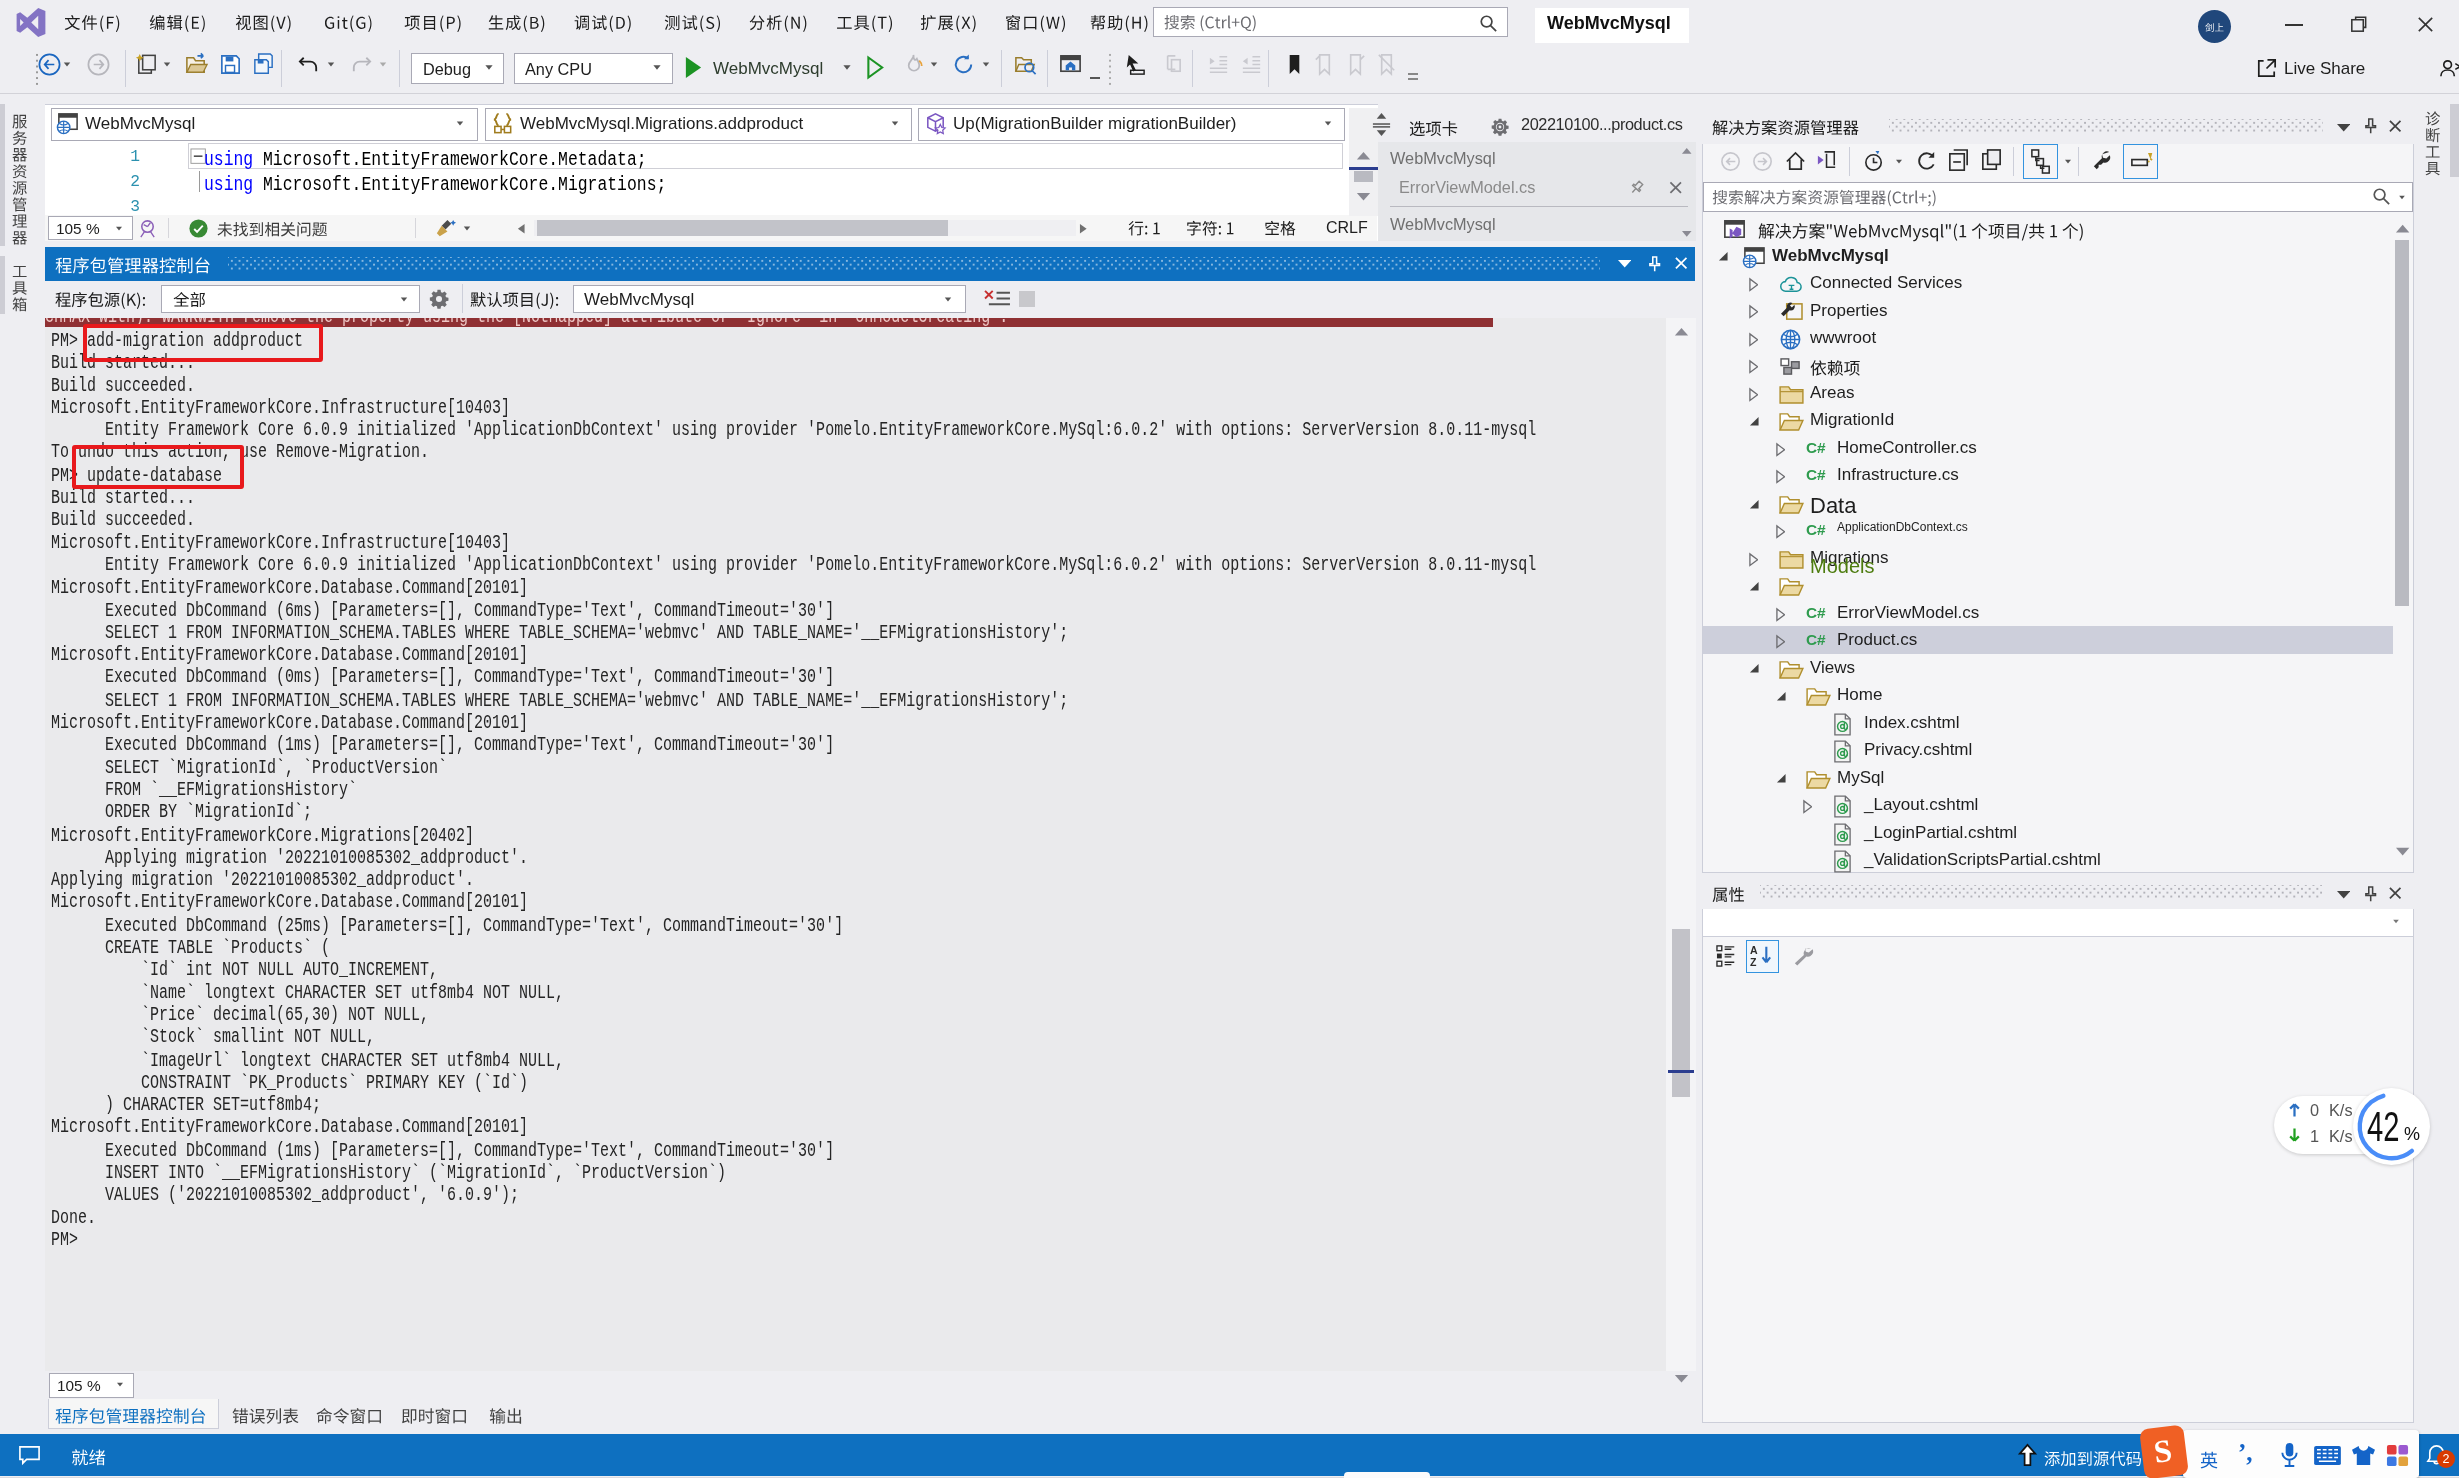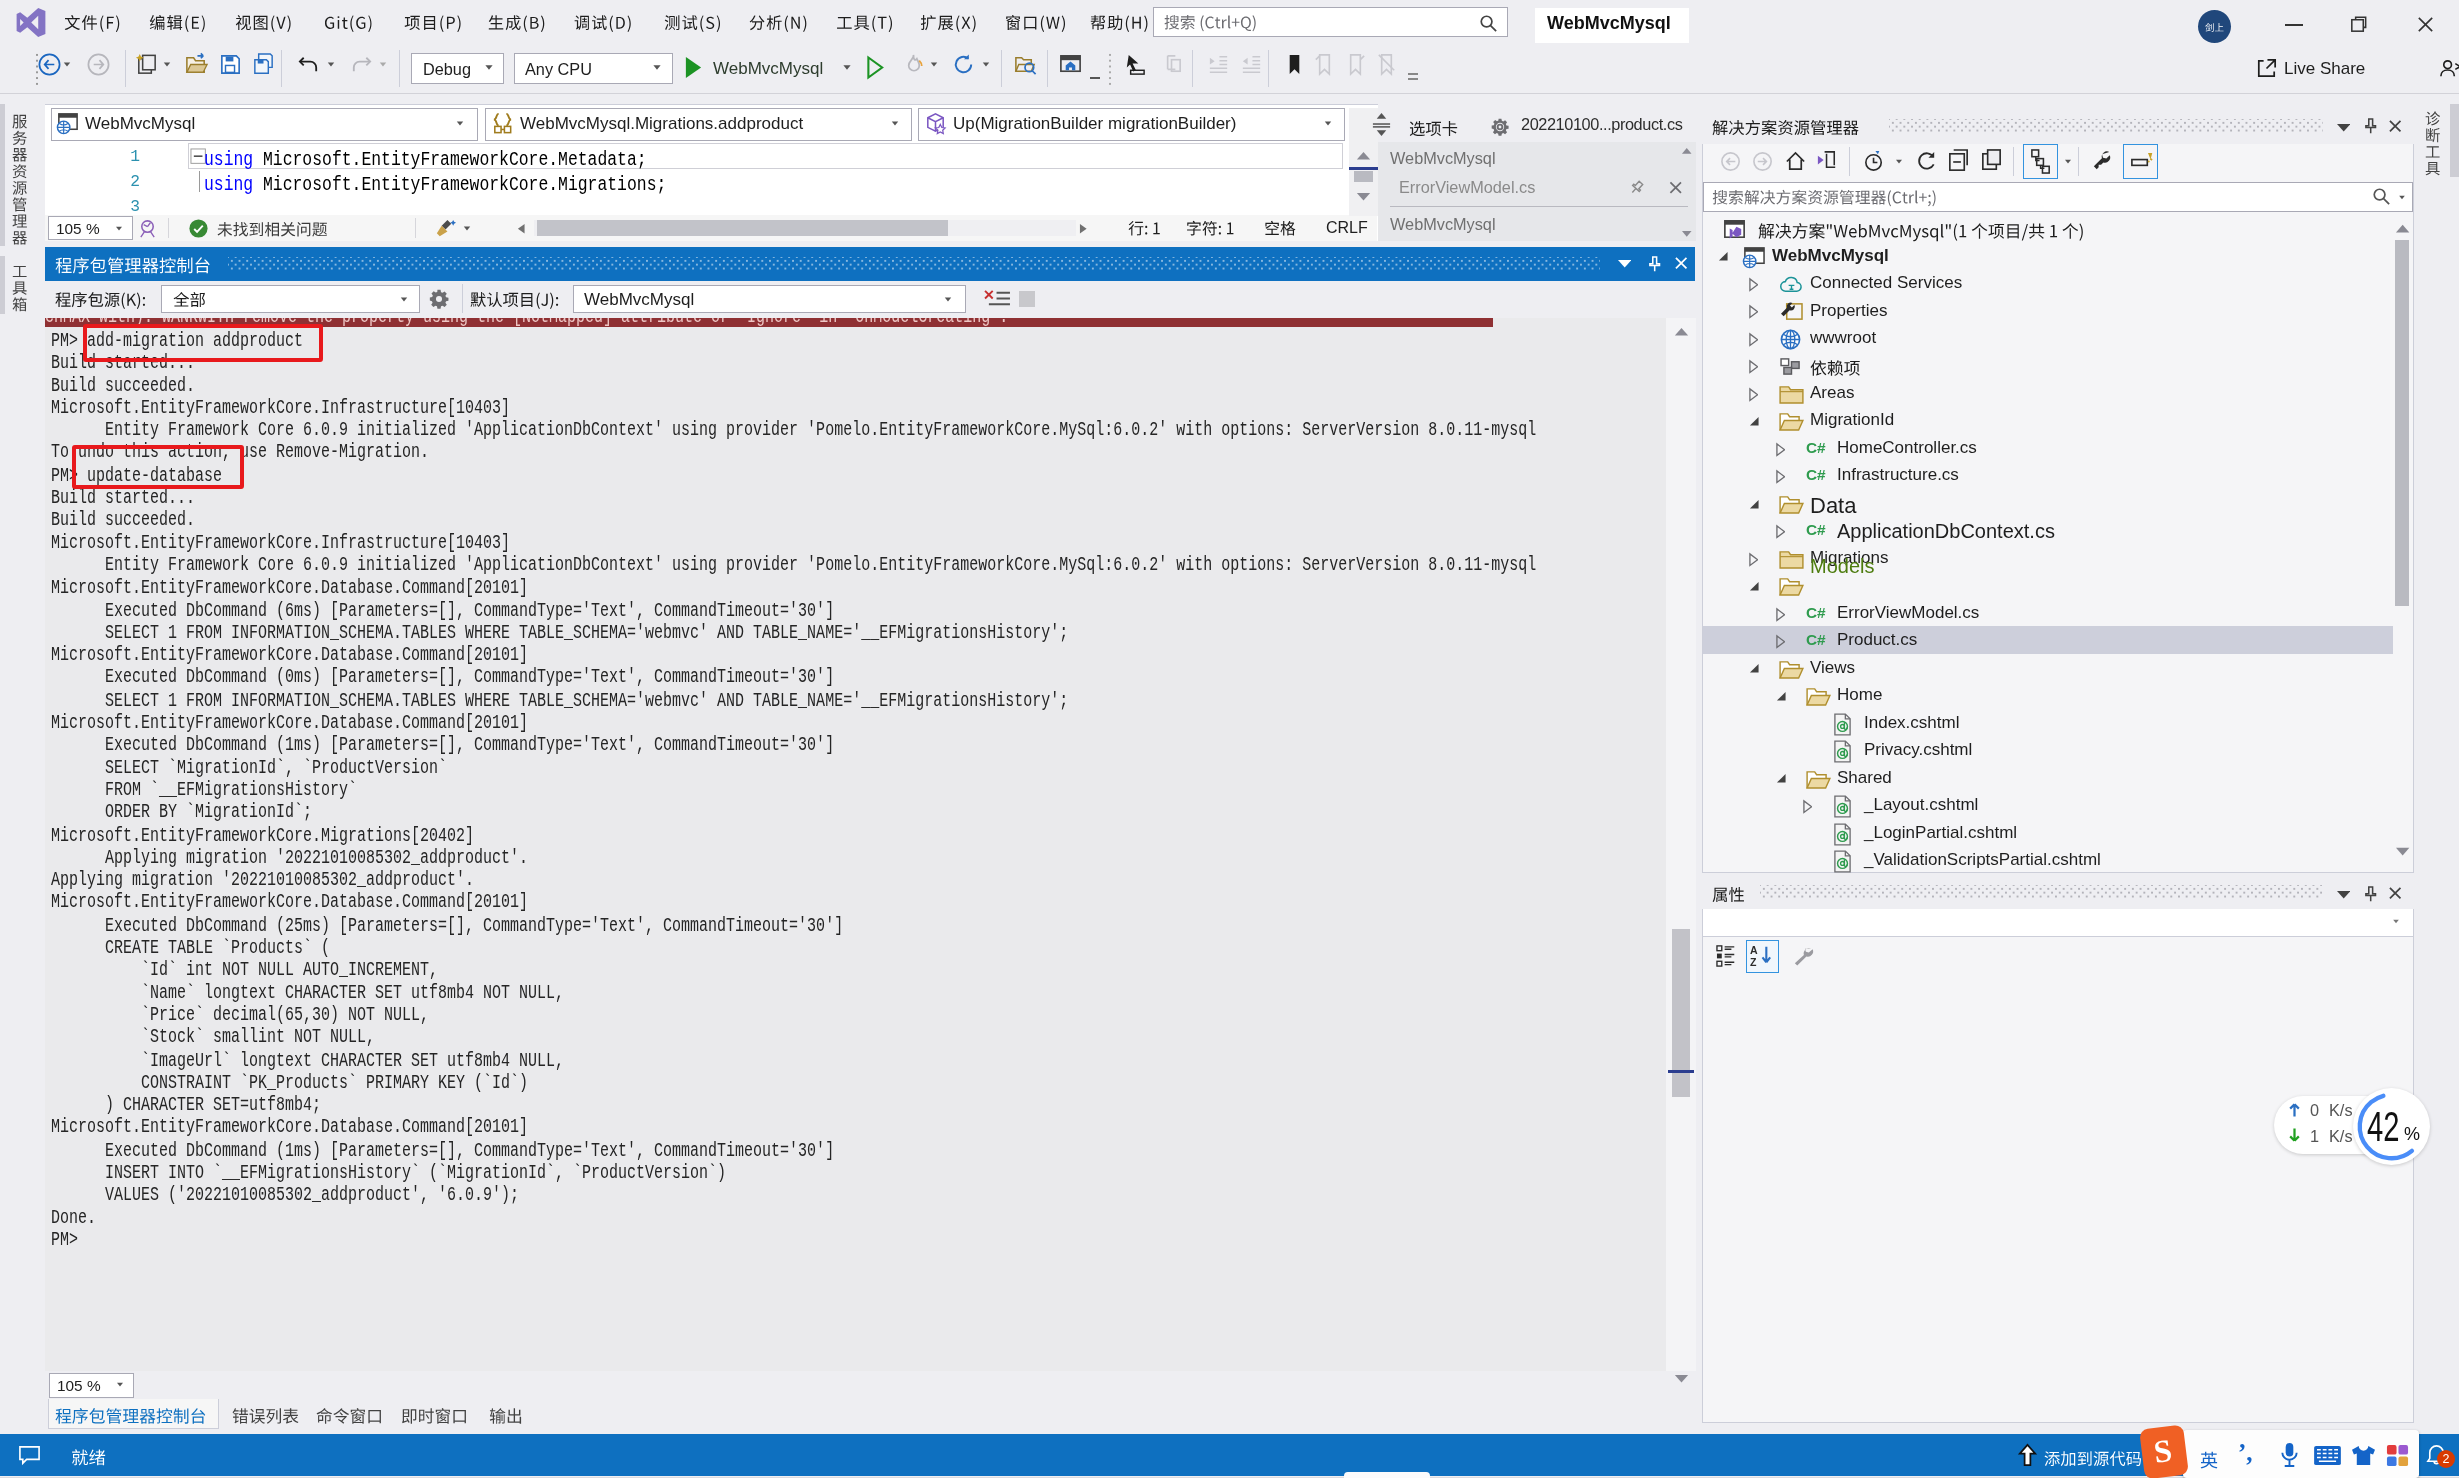--- a/index.html
+++ b/index.html
@@ -607,21 +607,21 @@
   </svg>
 <svg style="position:absolute;left:1779px;top:495px" width="25" height="19" viewBox="0 0 26 20">
 <path d="M1 19V2h8l2 3h10v4" fill="#fff" stroke="#b08f2e" stroke-width="1.5"></path>
     <path d="M1 19l4.5-10H25l-4.5 10z" fill="#ecd9a3" stroke="#b08f2e" stroke-width="1.5"></path>
   </svg>
 <div style="position:absolute;left:1810px;top:493px;font-size:22px;color:#1e1e1e;white-space:nowrap">Data</div>
 <svg style="position:absolute;left:1775px;top:524px" width="9.6" height="15.4" viewBox="0 0 10 16">
     <path d="M2 2v12l8-6z" fill="none" stroke="#6d6d71" stroke-width="1.4"></path>
   </svg>
 <div style="position:absolute;left:1806px;top:521px;font-size:15.4px;font-weight:bold;color:#2e9b4e;font-family:'Liberation Sans'">C#</div>
-<div style="position:absolute;left:1837px;top:520px;font-size:20px;color:#1e1e1e;white-space:nowrap">ApplicationDbContext.cs</div>
+<div style="position:absolute;left:1837px;top:520px;font-size:12px;color:#1e1e1e;white-space:nowrap">ApplicationDbContext.cs</div>
 <svg style="position:absolute;left:1748px;top:552px" width="9.6" height="15.4" viewBox="0 0 10 16">
     <path d="M2 2v12l8-6z" fill="none" stroke="#6d6d71" stroke-width="1.4"></path>
   </svg>
 <svg style="position:absolute;left:1779px;top:550px" width="25" height="19" viewBox="0 0 26 20">
 <path d="M1 19V2h9l2 3h13v14z" fill="#ecd9a3" stroke="#b08f2e" stroke-width="1.5"></path>
     <path d="M1 7h24" stroke="#b08f2e" stroke-width="1.2"></path>
   </svg>
 <div style="position:absolute;left:1810px;top:548px;font-size:17px;color:#1e1e1e;white-space:nowrap">Migrations</div>
 <svg style="position:absolute;left:1748px;top:580px" width="12.5" height="12.5" viewBox="0 0 13 13">
     <path d="M11 2v9H2z" fill="#424242"></path>
@@ -674,21 +674,21 @@
     <path d="M12 9.5V16c0 2 3 1.5 3-1" fill="none" stroke="#2e9b4e" stroke-width="1.4"></path>
   </svg>
 <div style="position:absolute;left:1864px;top:740px;font-size:17px;color:#1e1e1e;white-space:nowrap">Privacy.cshtml</div>
 <svg style="position:absolute;left:1775px;top:772px" width="12.5" height="12.5" viewBox="0 0 13 13">
     <path d="M11 2v9H2z" fill="#424242"></path>
   </svg>
 <svg style="position:absolute;left:1806px;top:770px" width="25" height="19" viewBox="0 0 26 20">
 <path d="M1 19V2h8l2 3h10v4" fill="#fff" stroke="#b08f2e" stroke-width="1.5"></path>
     <path d="M1 19l4.5-10H25l-4.5 10z" fill="#ecd9a3" stroke="#b08f2e" stroke-width="1.5"></path>
   </svg>
-<div style="position:absolute;left:1837px;top:768px;font-size:17px;color:#1e1e1e;white-space:nowrap">Shared</div>
+<div style="position:absolute;left:1837px;top:768px;font-size:17px;color:#1e1e1e;white-space:nowrap">MySql</div>
 <svg style="position:absolute;left:1802px;top:799px" width="9.6" height="15.4" viewBox="0 0 10 16">
     <path d="M2 2v12l8-6z" fill="none" stroke="#6d6d71" stroke-width="1.4"></path>
   </svg>
 <svg style="position:absolute;left:1833px;top:795px" width="19" height="23" viewBox="0 0 20 24">
 <path d="M2 1h11l5 5v17H2z" fill="#f4f4f4" stroke="#6d6d71" stroke-width="1.4"></path>
     <path d="M13 1v5h5" fill="none" stroke="#6d6d71" stroke-width="1.4"></path>
 <circle cx="10" cy="14" r="5.2" fill="none" stroke="#2e9b4e" stroke-width="1.5"></circle>
     <circle cx="10" cy="14" r="2" fill="none" stroke="#2e9b4e" stroke-width="1.4"></circle>
     <path d="M12 9.5V16c0 2 3 1.5 3-1" fill="none" stroke="#2e9b4e" stroke-width="1.4"></path>
   </svg>

